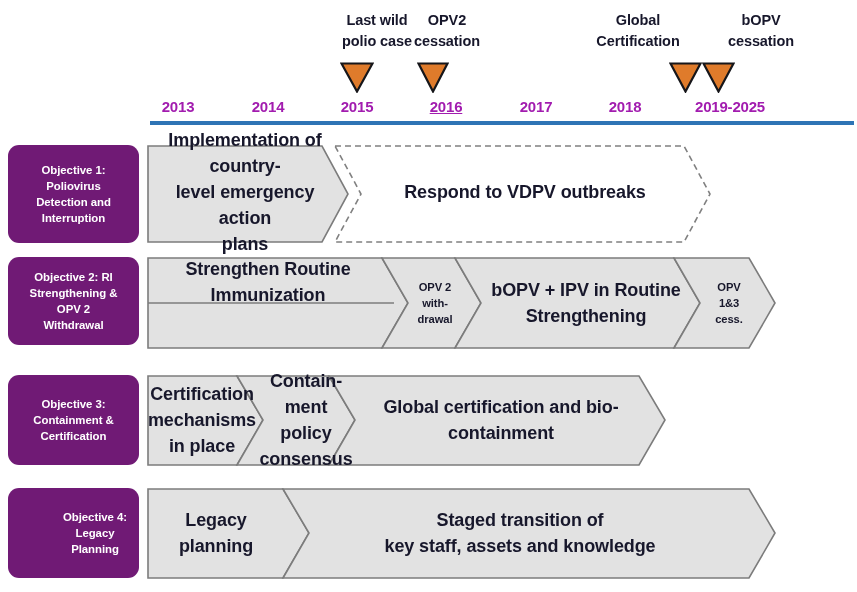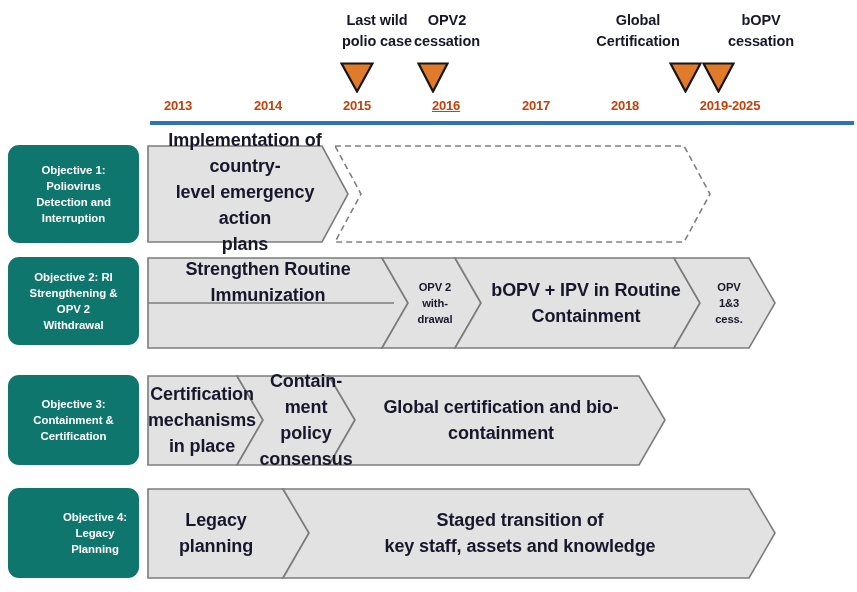--- a/index.html
+++ b/index.html
@@ -35,34 +35,34 @@
   .milestone-marker {
     position: absolute;
     width: 0;
     height: 0;
   }
   .milestone-marker svg { display: block; }
 
   .year-label {
     position: absolute;
     text-align: center;
-    font-size: 13px;
-    font-weight: 700;
-    color: #c2410c;
+    font-size: 15px;
+    font-weight: 700;
+    color: #a21caf;
     letter-spacing: -0.2px;
   }
   .timeline-axis {
     position: absolute;
     background: #2e74b5;
   }
 
   
   .objective-box {
     position: absolute;
-    background: #0f766e;
+    background: #701a75;
     border-radius: 11px;
     color: #ffffff;
     font-size: 11.4px;
     font-weight: 700;
     line-height: 1.42;
     display: flex;
     align-items: center;
     justify-content: center;
     text-align: center;
     padding: 0 5px;
@@ -199,35 +199,38 @@
     <polygon points="283,489 749,489 775,533 749,578 283,578 309,533" fill="#E2E2E2" stroke="#7c7c7c" stroke-width="1.6"></polygon>
   </svg>
 
   <div class="shape-text" style="left:150px; top:150px; width:190px; height:84px;">
     <div>
       <div>Implementation of country-</div>
       <div>level emergency action</div>
       <div>plans</div>
     </div>
   </div>
+  <div class="shape-text" style="left:370px; top:150px; width:310px; height:84px;">
+    <div>Respond to VDPV outbreaks</div>
+  </div>
 
   <div class="shape-text" style="left:152px; top:262px; width:232px; height:40px;">
     <div>Strengthen Routine Immunization</div>
   </div>
   <div class="shape-text small" style="left:404px; top:262px; width:62px; height:82px;">
     <div>
       <div>OPV 2</div>
       <div>with-</div>
       <div>drawal</div>
     </div>
   </div>
   <div class="shape-text" style="left:486px; top:262px; width:200px; height:82px;">
     <div>
       <div>bOPV + IPV in Routine</div>
-      <div>Containment</div>
+      <div>Strengthening</div>
     </div>
   </div>
   <div class="shape-text small" style="left:700px; top:262px; width:58px; height:82px;">
     <div>
       <div>OPV</div>
       <div>1&amp;3</div>
       <div>cess.</div>
     </div>
   </div>
 

